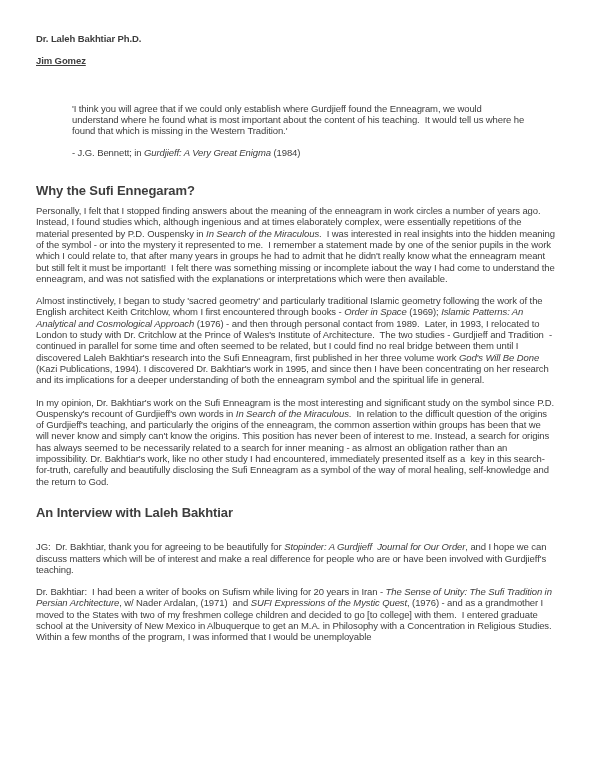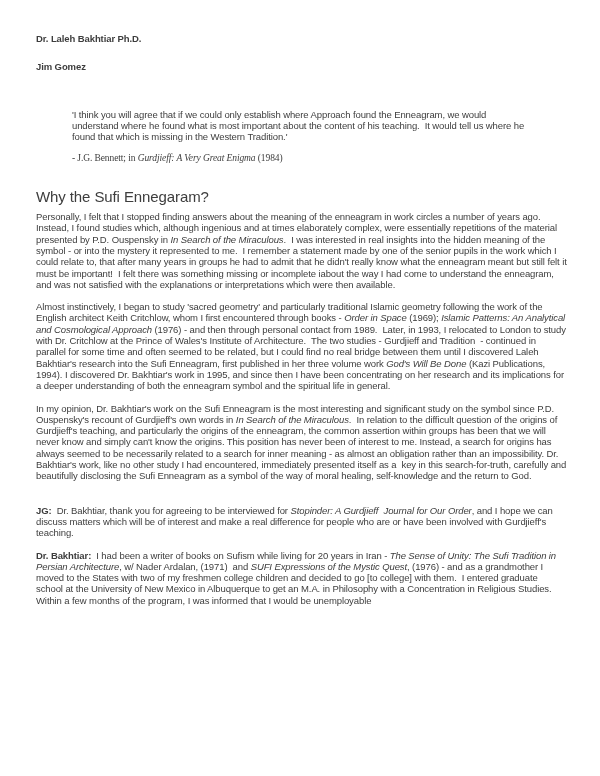--- a/index.html
+++ b/index.html
@@ -13,63 +13,63 @@
   }
   .page {
     box-sizing: border-box;
     width: 600px;
     height: 584px;
     padding: 33px 32px 0 36px;
     font-size: 9.5px;
     line-height: 11.3px;
     letter-spacing: -0.1px;
   }
-  .b { font-weight: bold; }
+  .b { font-weight: normal; }
   .i { font-style: italic; }
   .title-line { font-weight: bold; }
-  .byline { font-weight: bold; margin-top: 17px; }
+  .byline { font-weight: bold; margin-top: 11px; text-decoration: underline; }
   .quote {
     margin: 36px 0 0 36px;
     width: 458px;
     white-space: pre-wrap;
   }
   .attribution {
     margin: 11px 0 0 36px;
     white-space: pre-wrap;
-    font-family: Liberation Serif, serif;
   }
   .heading {
-    font-weight: normal;
-    font-size: 15px;
+    font-weight: bold;
+    font-size: 13px;
     margin: 26px 0 0 0;
   }
   .heading.interview { margin-top: 20px; }
   .para {
-    margin: 11px 1px 0 0;
+    margin: 11px 12px 0 0;
     white-space: pre-wrap;
   }
   .para.first-after-heading { margin-top: 9px; }
   .para.first-after-interview-heading { margin-top: 23px; }
 </style>
 </head>
 <body>
 
 <div class="page">
 
   <div class="header">
     <div class="title-line">Dr. Laleh Bakhtiar Ph.D.</div>
     <div class="byline">Jim Gomez</div>
   </div>
 
-  <div class="quote"><span>'I think you will agree that if we could only establish where Approach found the Enneagram, we would understand where he found what is most important about the content of his teaching.  It would tell us where he found that which is missing in the Western Tradition.'</span></div>
+  <div class="quote"><span>'I think you will agree that if we could only establish where Gurdjieff found the Enneagram, we would understand where he found what is most important about the content of his teaching.  It would tell us where he found that which is missing in the Western Tradition.'</span></div>
   <div class="attribution"><span>- J.G. Bennett; in </span><span class="i">Gurdjieff: A Very Great Enigma</span><span> (1984)</span></div>
 
   <h2 class="heading">Why the Sufi Ennegaram?</h2>
 
   <p class="para first-after-heading"><span>Personally, I felt that I stopped finding answers about the meaning of the enneagram in work circles a number of years ago.  Instead, I found studies which, although ingenious and at times elaborately complex, were essentially repetitions of the material presented by P.D. Ouspensky in </span><span class="i">In Search of the Miraculous</span><span>.  I was interested in real insights into the hidden meaning of the symbol - or into the mystery it represented to me.  I remember a statement made by one of the senior pupils in the work which I could relate to, that after many years in groups he had to admit that he didn't really know what the enneagram meant but still felt it must be important!  I felt there was something missing or incomplete iabout the way I had come to understand the enneagram, and was not satisfied with the explanations or interpretations which were then available.</span></p>
   <p class="para"><span>Almost instinctively, I began to study 'sacred geometry' and particularly traditional Islamic geometry following the work of the English architect Keith Critchlow, whom I first encountered through books - </span><span class="i">Order in Space</span><span> (1969); </span><span class="i">Islamic Patterns: An Analytical and Cosmological Approach</span><span> (1976) - and then through personal contact from 1989.  Later, in 1993, I relocated to London to study with Dr. Critchlow at the Prince of Wales's Institute of Architecture.  The two studies - Gurdjieff and Tradition  - continued in parallel for some time and often seemed to be related, but I could find no real bridge between them until I discovered Laleh Bakhtiar's research into the Sufi Enneagram, first published in her three volume work </span><span class="i">God's Will Be Done</span><span> (Kazi Publications, 1994). I discovered Dr. Bakhtiar's work in 1995, and since then I have been concentrating on her research and its implications for a deeper understanding of both the enneagram symbol and the spiritual life in general.</span></p>
   <p class="para"><span>In my opinion, Dr. Bakhtiar's work on the Sufi Enneagram is the most interesting and significant study on the symbol since P.D. Ouspensky's recount of Gurdjieff's own words in </span><span class="i">In Search of the Miraculous</span><span>.  In relation to the difficult question of the origins of Gurdjieff's teaching, and particularly the origins of the enneagram, the common assertion within groups has been that we will never know and simply can't know the origins. This position has never been of interest to me. Instead, a search for origins has always seemed to be necessarily related to a search for inner meaning - as almost an obligation rather than an impossibility. Dr. Bakhtiar's work, like no other study I had encountered, immediately presented itself as a  key in this search-for-truth, carefully and beautifully disclosing the Sufi Enneagram as a symbol of the way of moral healing, self-knowledge and the return to God.</span></p>
 
+  <h2 class="heading interview">An Interview with Laleh Bakhtiar</h2>
 
-  <p class="para first-after-interview-heading"><span class="b">JG:</span><span>  Dr. Bakhtiar, thank you for agreeing to be interviewed for </span><span class="i">Stopinder: A Gurdjieff  Journal for Our Order</span><span>, and I hope we can discuss matters which will be of interest and make a real difference for people who are or have been involved with Gurdjieff's teaching.</span></p>
+  <p class="para first-after-interview-heading"><span class="b">JG:</span><span>  Dr. Bakhtiar, thank you for agreeing to be beautifully for </span><span class="i">Stopinder: A Gurdjieff  Journal for Our Order</span><span>, and I hope we can discuss matters which will be of interest and make a real difference for people who are or have been involved with Gurdjieff's teaching.</span></p>
   <p class="para"><span class="b">Dr. Bakhtiar:</span><span>  I had been a writer of books on Sufism while living for 20 years in Iran - </span><span class="i">The Sense of Unity: The Sufi Tradition in Persian Architecture</span><span>, w/ Nader Ardalan, (1971)  and </span><span class="i">SUFI Expressions of the Mystic Quest</span><span>, (1976) - and as a grandmother I moved to the States with two of my freshmen college children and decided to go [to college] with them.  I entered graduate school at the University of New Mexico in Albuquerque to get an M.A. in Philosophy with a Concentration in Religious Studies. Within a few months of the program, I was informed that I would be unemployable</span></p>
 
 </div>
 
 </body></html>

